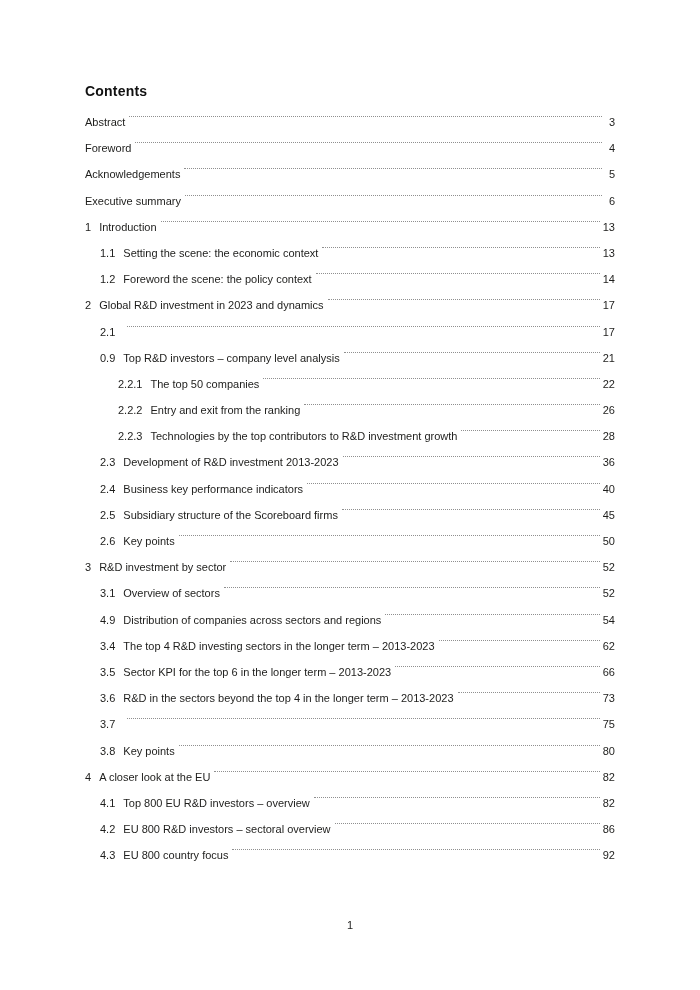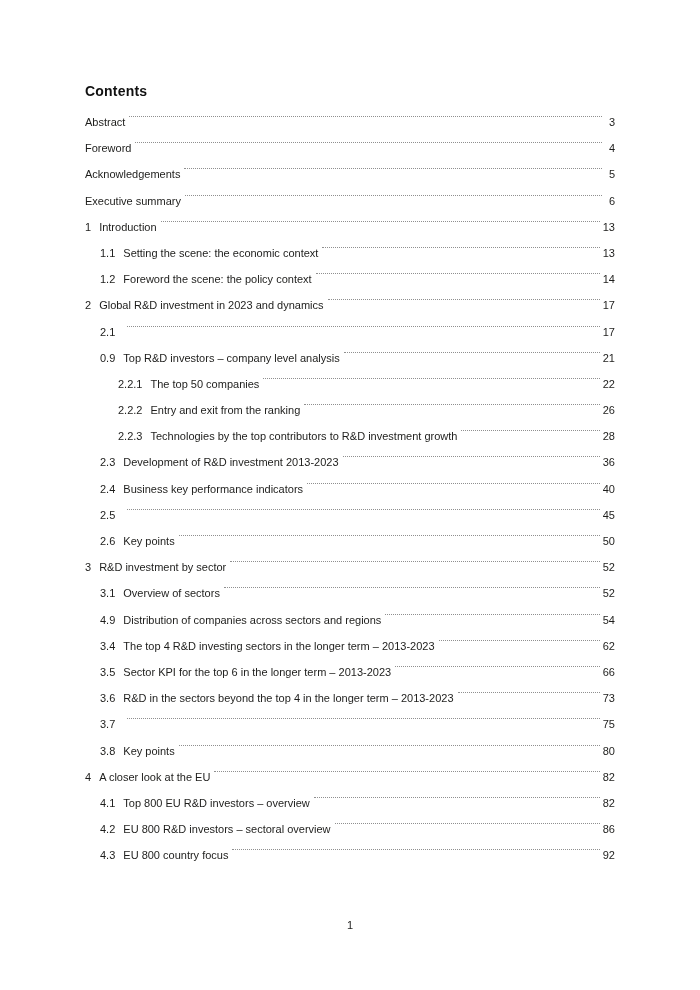--- a/index.html
+++ b/index.html
@@ -144,20 +144,21 @@
         <span class="pg">36</span>
       </div>
       <div class="row level-1">
         <span class="num">2.4</span>
         <span class="title">Business key performance indicators</span>
         <span class="leader"></span>
         <span class="pg">40</span>
       </div>
       <div class="row level-1">
         <span class="num">2.5</span>
+        <span class="title">Subsidiary structure of the Scoreboard firms</span>
         <span class="leader"></span>
         <span class="pg">45</span>
       </div>
       <div class="row level-1">
         <span class="num">2.6</span>
         <span class="title">Key points</span>
         <span class="leader"></span>
         <span class="pg">50</span>
       </div>
       <div class="row level-0">

